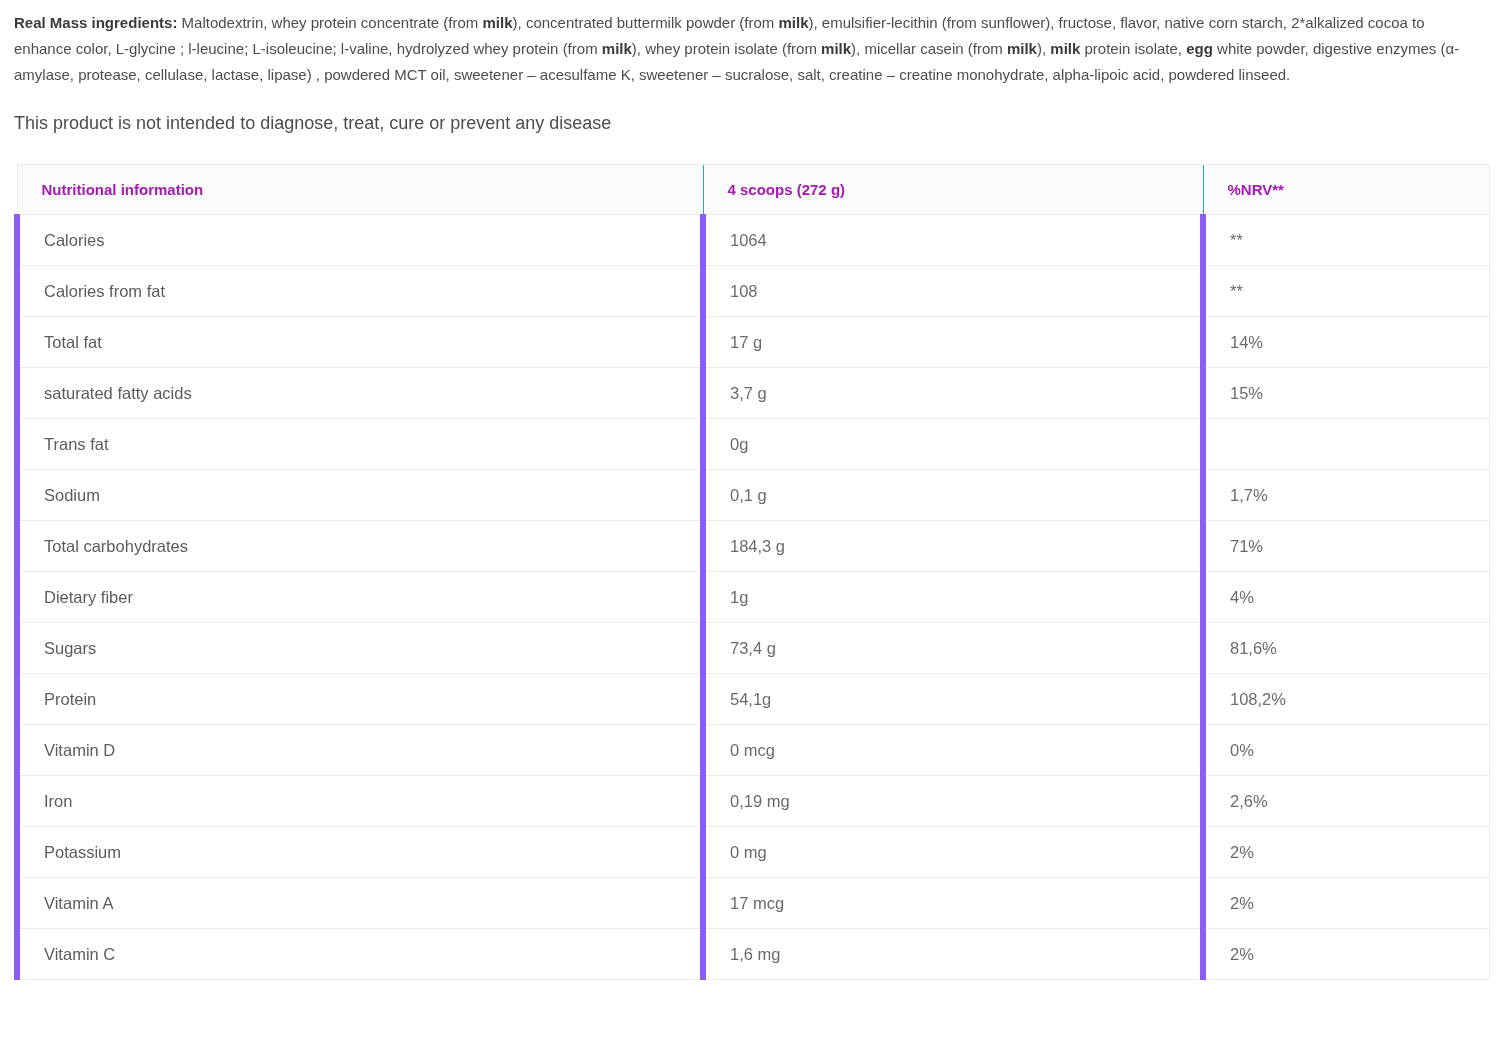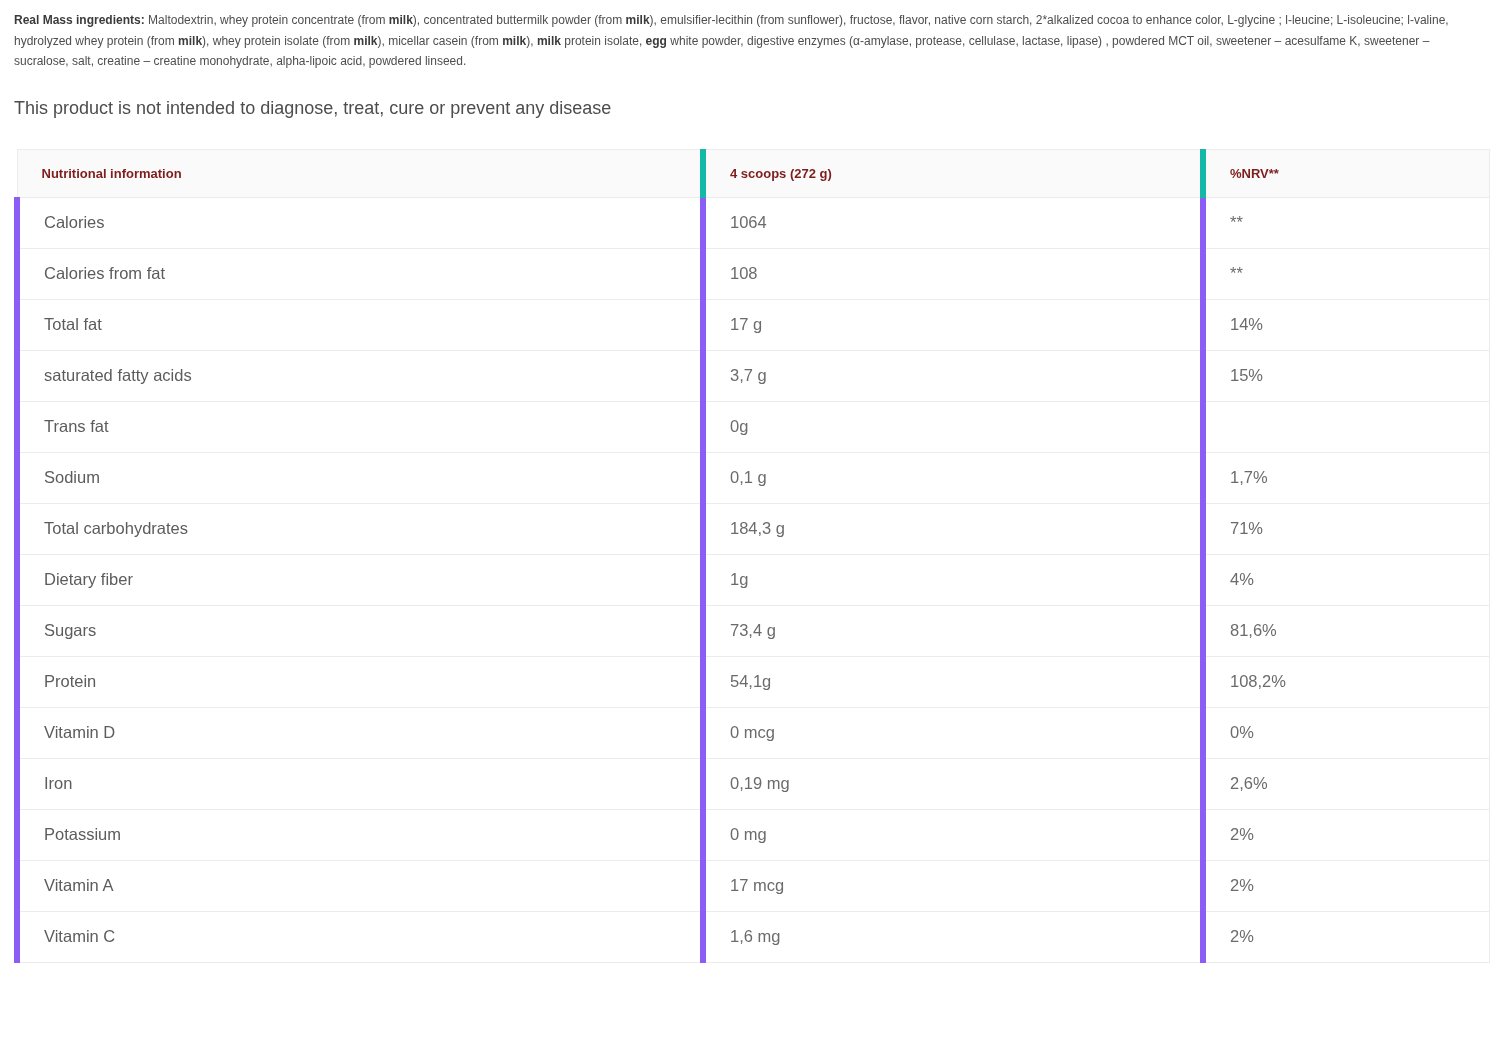--- a/index.html
+++ b/index.html
@@ -13,21 +13,21 @@
     font-family: "Liberation Sans", sans-serif;
     color: #4a4a4a;
     -webkit-font-smoothing: antialiased;
   }
   .page {
     padding: 10px 14px 0 14px;
     box-sizing: border-box;
     width: 1500px;
   }
   .ingredients {
-    font-size: 12px;
+    font-size: 15px;
     line-height: 1.72;
     color: #4d4d4d;
     margin: 0 0 6px 0;
     max-width: 1478px;
   }
   .ingredients b,
   .ingredients strong {
     font-weight: bold;
     color: #3b3b3b;
   }
@@ -43,36 +43,36 @@
     table-layout: fixed;
     font-size: 16.5px;
   }
   table.nutrition col.c1 { width: 686px; }
   table.nutrition col.c2 { width: 500px; }
   table.nutrition col.c3 { width: 286px; }
 
   table.nutrition thead th {
     text-align: left;
     font-weight: bold;
-    color: #7f1d1d;
+    color: #a21caf;
     background: #fafafa;
     padding: 16px 24px;
     border: 1px solid #ececec;
     border-left: none;
     border-right: none;
-    font-size: 13px;
+    font-size: 15px;
   }
   table.nutrition thead th:first-child {
     border-left: 1px solid #ececec;
   }
   table.nutrition thead th:last-child {
     border-right: 1px solid #ececec;
   }
   table.nutrition thead th + th {
-    border-left: 6px solid #14b8a6;
+    border-left: 1px solid #14b8a6;
   }
   table.nutrition tbody td {
     padding: 14px 24px;
     border-bottom: 1px solid #ececec;
     border-left: 6px solid #8b5cf6;
     color: #6b6b6b;
     font-weight: normal;
     vertical-align: middle;
     height: 22px;
   }

